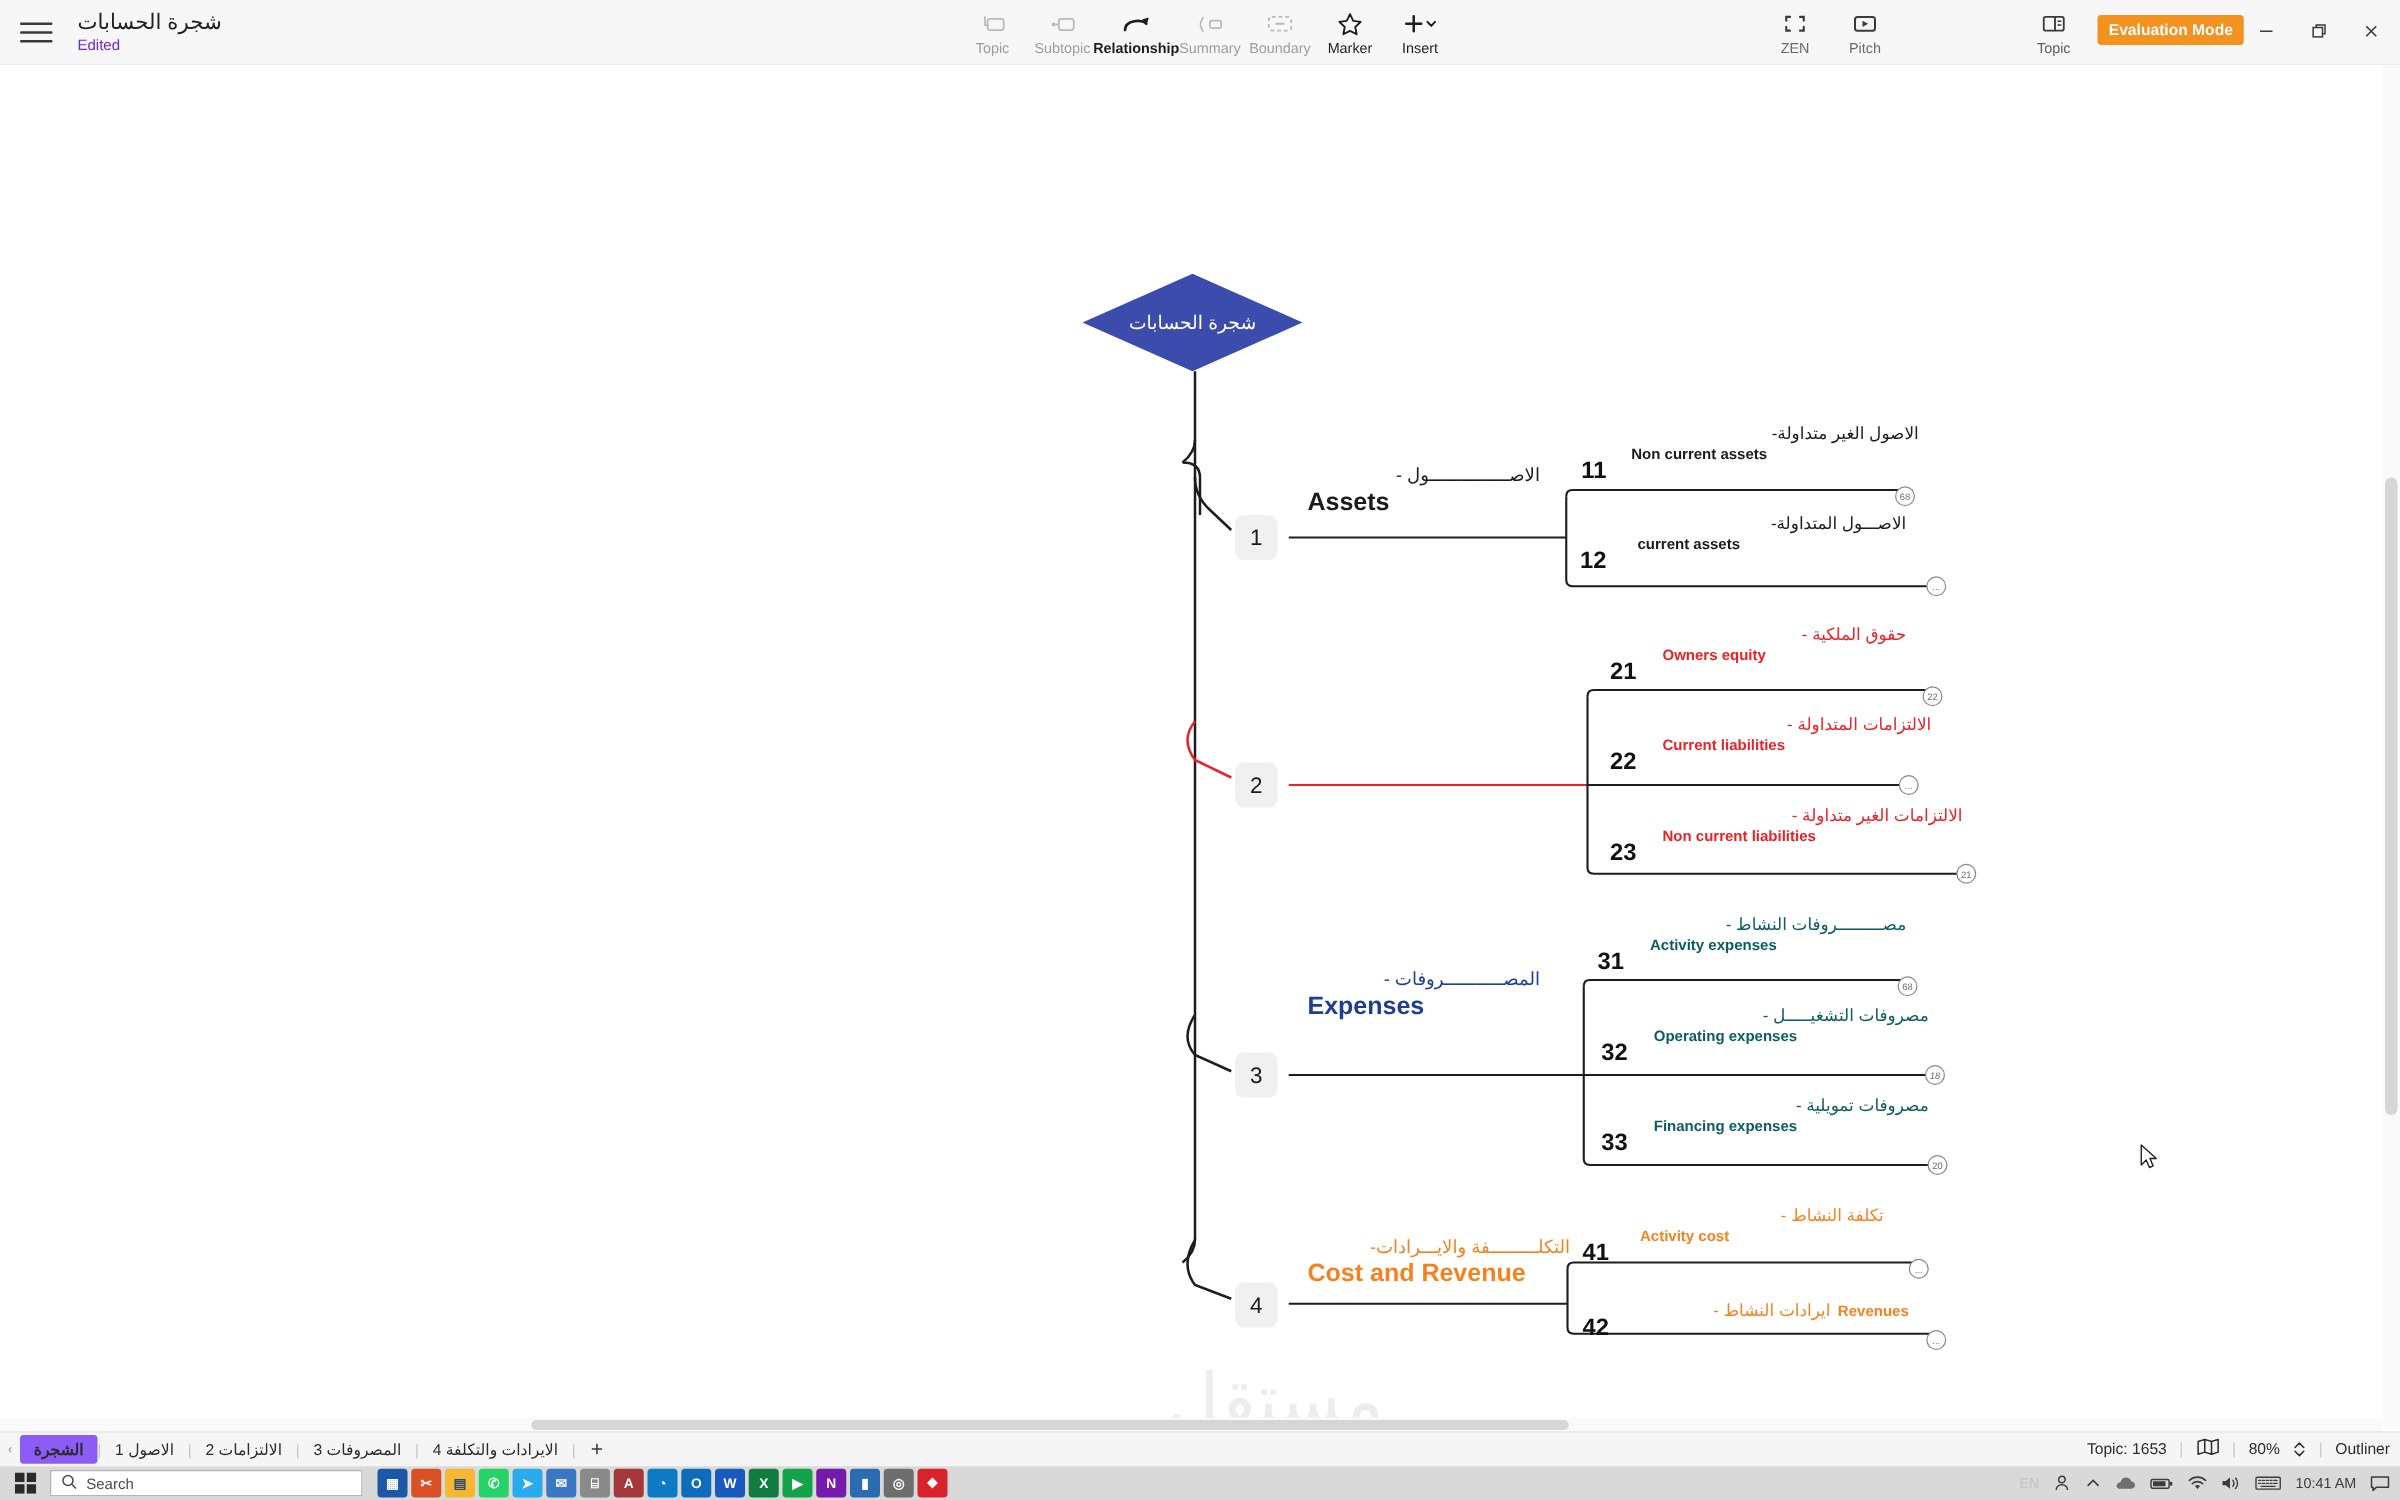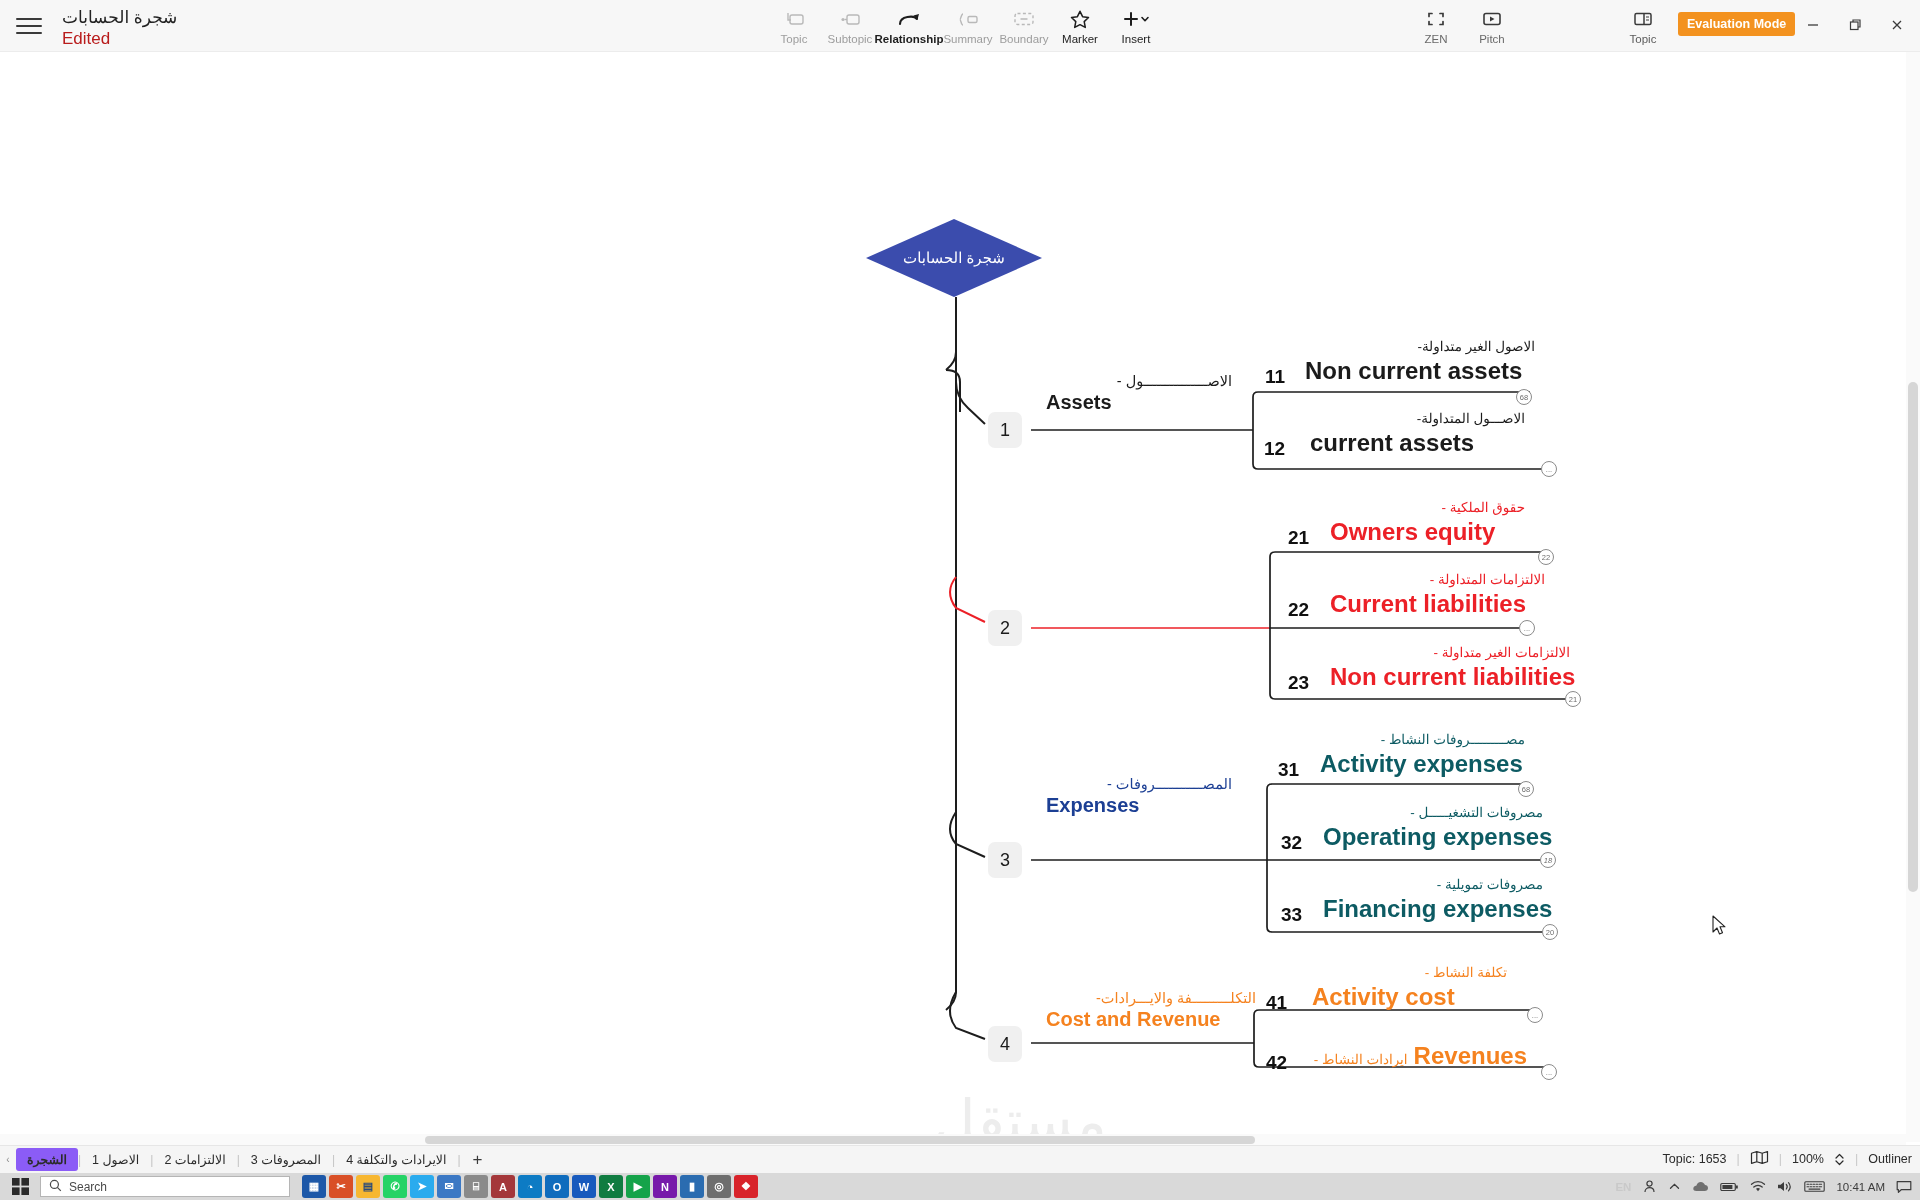--- a/index.html
+++ b/index.html
@@ -20,21 +20,21 @@
     position: absolute; left: 16px; top: 13px; width: 26px; height: 26px;
     display: flex; flex-direction: column; justify-content: center; gap: 5px; cursor: pointer;
   }
   .hamburger span { display: block; height: 2px; background: #3a3a3a; border-radius: 1px; }
   .doc-title {
     position: absolute; left: 62px; top: 7px;
     font-size: 17px; color: #222; direction: rtl; white-space: nowrap;
   }
   .doc-sub {
     position: absolute; left: 62px; top: 29px;
-    font-size: 17px; color: #b91c1c;
+    font-size: 12px; color: #6d28d9;
   }
 
   .tool-group { position: absolute; top: 3px; left: 766px; display: flex; align-items: flex-start; }
   .tool {
     width: 56px; display: flex; flex-direction: column; align-items: center;
     gap: 3px; cursor: pointer; padding-top: 5px;
   }
   .tool .tl {
     font-size: 11.5px; color: #9d9d9d; white-space: nowrap;
   }
@@ -94,21 +94,21 @@
   }
 
   .node {
     position: absolute; cursor: pointer; white-space: nowrap;
   }
   .node .ar { font-size: 14.5px; direction: rtl; line-height: 1.25; }
   .node .en { font-size: 19px; font-weight: bold; line-height: 1.25; }
   .node.lvl1 .ar { font-size: 14.5px; }
   .node.lvl1 .en { font-size: 20px; }
   .node.lvl2 .ar { font-size: 13.5px; }
-  .node.lvl2 .en { font-size: 24px; }
+  .node.lvl2 .en { font-size: 12px; }
 
   .codenum {
     position: absolute; font-size: 19px; color: #111; font-weight: bold; cursor: pointer;
   }
 
   svg.links { position: absolute; left: 0; top: 0; width: 1920px; height: 1090px; pointer-events: none; }
 
   .collapse-dot {
     position: absolute; width: 16px; height: 16px; border-radius: 50%;
     border: 1.4px solid #8b8b8b; background: #fff;
@@ -469,21 +469,21 @@
 
   <div class="status-right">
     <span class="status-item">Topic: 1653</span>
     <span class="sep">|</span>
     <span class="status-item">
       <svg width="19" height="15" viewBox="0 0 19 15">
           <path d="M1.5 3.2L6.8 1.5v10.2L1.5 13.4zM6.8 1.5L12.2 3.2v10.2L6.8 11.7zM12.2 3.2L17.5 1.5v10.2l-5.3 1.7z" fill="none" stroke="#2b2b2b" stroke-width="1.2" stroke-linejoin="round"></path>
         </svg>
     </span>
     <span class="sep">|</span>
-    <span class="status-item">100%</span>
+    <span class="status-item">80%</span>
     <span class="zoom-stepper">
       <svg width="11" height="15" viewBox="0 0 11 15">
           <path d="M2 6l3.5-3.5L9 6M2 9l3.5 3.5L9 9" fill="none" stroke="#2b2b2b" stroke-width="1.2" stroke-linecap="round" stroke-linejoin="round"></path>
         </svg>
     </span>
     <span class="sep">|</span>
     <span class="status-item">Outliner</span>
   </div>
 
   <div class="taskbar">

